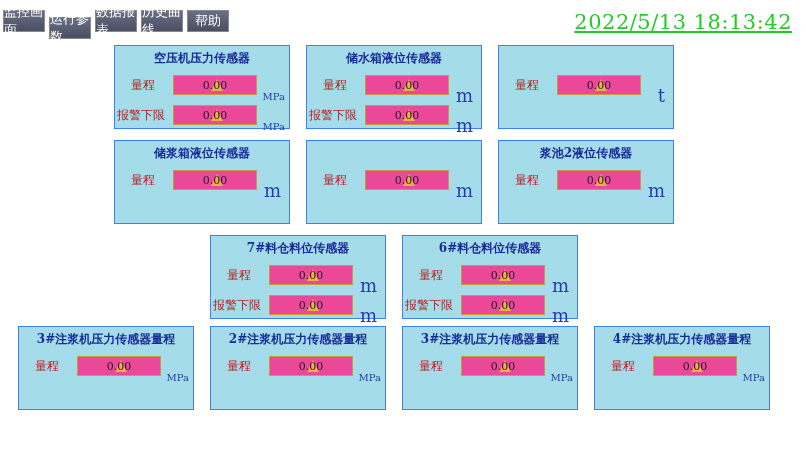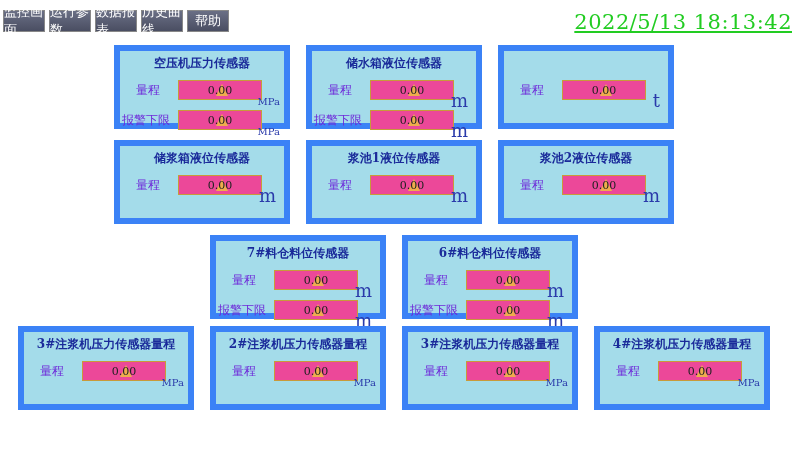--- a/index.html
+++ b/index.html
@@ -1,32 +1,32 @@
 <!DOCTYPE html>
 <html><head>
 <meta charset="utf-8">
 <style>
   body { margin:0; width:806px; height:453px; background:#ffffff; position:relative; overflow:hidden; font-family:"DejaVu Serif", serif; }
   .navbtn { position:absolute; top:10px; height:22px; width:42px; background:linear-gradient(#6a6f85,#4a4e62); color:#fff; font-size:13px; display:flex; align-items:center; justify-content:center; border:1px solid #888; box-sizing:border-box; font-family:"DejaVu Sans", sans-serif; cursor:pointer; }
   .clock { position:absolute; top:10px; right:14px; color:#22cc22; font-size:21px; font-family:"DejaVu Serif", serif; text-decoration:underline; letter-spacing:0.5px; }
-  .panel { position:absolute; width:176px; height:84px; background:#a4dcea; border:6px solid #3b82f6; box-sizing:border-box;padding-left:21px; }
+  .panel { position:absolute; width:176px; height:84px; background:#a4dcea; border:1px solid #3b82f6; box-sizing:border-box;padding-left:21px; }
   .ptitle { position:absolute; top:4px; left:0; right:0; text-align:center; color:#1a2a9a; font-weight:bold; font-size:12px; }
   .row { position:absolute; left:0; right:0; height:20px; }
-  .lbl { position:absolute; color:#6d28d9; font-size:12px; top:2px; }
+  .lbl { position:absolute; color:#b91c1c; font-size:12px; top:2px; }
   .val { position:absolute; left:58px; width:84px; height:20px; background:#ec4899; border:1px solid #c89a3a; box-sizing:border-box; display:flex; align-items:center; justify-content:center; font-size:11px; color:#222; }
   .val .tri { position:absolute; left:37px; top:3px; width:0; height:0; border-left:6px solid transparent; border-right:6px solid transparent; border-bottom:12px solid #f0c040; opacity:0.85; }
   .val span.t { position:relative; }
   .unit { position:absolute; right:4px; color:#2a3aaa; font-size:10px; top:4px;margin-top:12px; }
   .unit.big { font-size:18px; top:-2px; right:8px; }
 </style>
 </head>
 <body>
 
 <div class="navbtn" style="left:3px;">监控画面</div>
-<div class="navbtn" style="left:49px;">运行参数</div>
+<div class="navbtn" style="left:49px;margin-top:7px;">运行参数</div>
 <div class="navbtn" style="left:95px;">数据报表</div>
 <div class="navbtn" style="left:141px;">历史曲线</div>
 <div class="navbtn" style="left:187px;">帮助</div>
 
 <div class="clock">2022/5/13  18:13:42</div>
 
 <div id="panels">
     <div class="panel" style="left: 114px; top: 45px;">
       <div class="ptitle">空压机压力传感器</div>
       <div class="row" style="top:29px">
@@ -80,21 +80,20 @@
       <div class="row" style="top:29px">
       <span class="lbl" style="left:16px">量程</span>
       <div class="val">
           <div class="tri"></div>
           <span class="t">0.00</span>
         </div>
       <span class="unit big">m</span>
     </div>
     </div>
     <div class="panel" style="left: 306px; top: 140px;">
-      <div class="ptitle">浆池1液位传感器</div>
       <div class="row" style="top:29px">
       <span class="lbl" style="left:16px">量程</span>
       <div class="val">
           <div class="tri"></div>
           <span class="t">0.00</span>
         </div>
       <span class="unit big">m</span>
     </div>
     </div>
     <div class="panel" style="left: 498px; top: 140px;">

